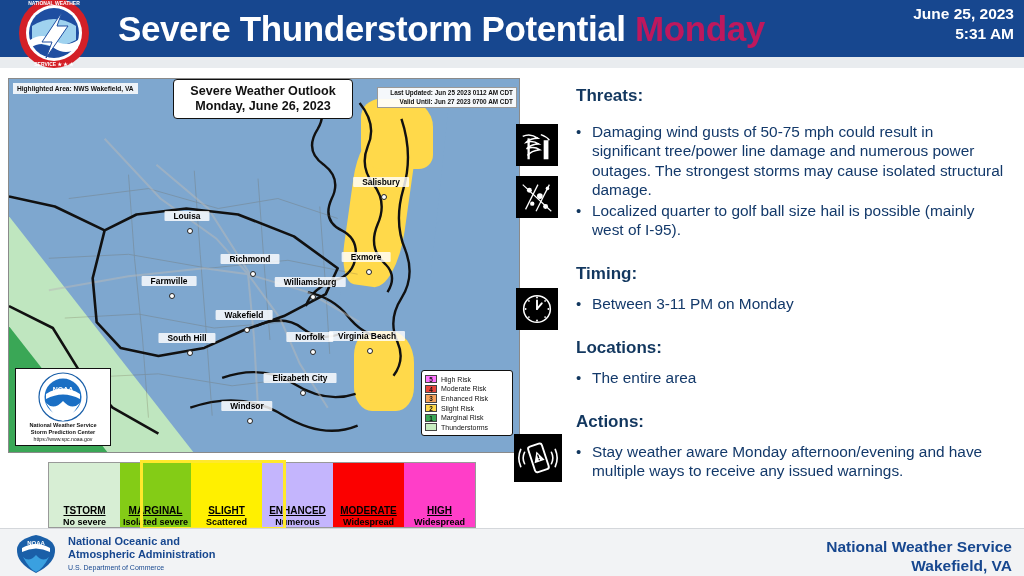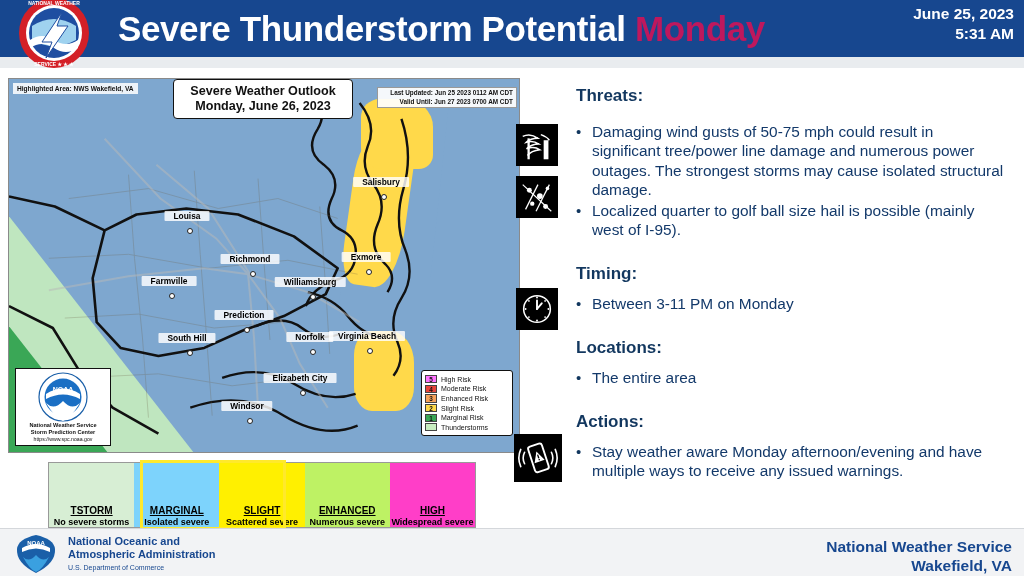--- a/index.html
+++ b/index.html
@@ -272,21 +272,21 @@
         <div class="city" style="left: 160px; top: 214px;">
           <span class="dot"></span>
           <span class="lbl">Farmville</span>
         </div>
         <div class="city" style="left: 301px; top: 215px;">
           <span class="dot"></span>
           <span class="lbl">Williamsburg</span>
         </div>
         <div class="city" style="left: 235px; top: 248px;">
           <span class="dot"></span>
-          <span class="lbl">Prediction</span>
+          <span class="lbl">Wakefield</span>
         </div>
         <div class="city" style="left: 178px; top: 271px;">
           <span class="dot"></span>
           <span class="lbl">South Hill</span>
         </div>
         <div class="city" style="left: 301px; top: 270px;">
           <span class="dot"></span>
           <span class="lbl">Norfolk</span>
         </div>
         <div class="city" style="left: 358px; top: 269px;">
@@ -351,23 +351,24 @@
         <text x="25" y="20" text-anchor="middle" font-size="7" font-weight="bold" fill="#ffffff" font-family="Liberation Sans, sans-serif">NOAA</text>
       </svg>
       <div class="t1">National Weather Service</div>
       <div class="t1">Storm Prediction Center</div>
       <div class="t2">https://www.spc.noaa.gov</div>
     </div>
   </div>
 
   <div id="risk-scale">
       <div class="risk-col" style="background: rgb(215, 238, 212); color: rgb(0, 0, 0);"><span class="rtitle">TSTORM</span><span class="rdesc">No severe storms expected</span></div>
-      <div class="risk-col" style="background: #7dd3fc; color: rgb(0, 0, 0); text-align: center;"><span class="rtitle">MARGINAL</span><span class="rdesc">Isolated severe possible</span></div>
+      <div class="risk-col" style="background: #84cc16; color: rgb(0, 0, 0); text-align: center;"><span class="rtitle">MARGINAL</span><span class="rdesc">Isolated severe possible</span></div>
       <div class="risk-col" style="background: rgb(255, 240, 0); color: rgb(0, 0, 0);"><span class="rtitle">SLIGHT</span><span class="rdesc">Scattered severe possible</span></div>
-      <div class="risk-col" style="background: #bef264; color: rgb(0, 0, 0);"><span class="rtitle">ENHANCED</span><span class="rdesc">Numerous severe possible</span></div>
+      <div class="risk-col" style="background: #c4b5fd; color: rgb(0, 0, 0);"><span class="rtitle">ENHANCED</span><span class="rdesc">Numerous severe possible</span></div>
+      <div class="risk-col" style="background: rgb(251, 0, 0); color: rgb(0, 0, 0);"><span class="rtitle">MODERATE</span><span class="rdesc">Widespread severe likely</span></div>
       <div class="risk-col" style="background: rgb(255, 62, 200); color: rgb(0, 0, 0);"><span class="rtitle">HIGH</span><span class="rdesc">Widespread severe expected</span></div>
     </div>
   <div id="risk-highlight"></div>
 
   <div id="content">
 
     <div class="sec-head" style="left:76px; top:8px;">Threats:</div>
 
     <svg class="ticon" style="left:16px; top:46px;" viewBox="0 0 42 42">
       <rect width="42" height="42" fill="#000"></rect>

